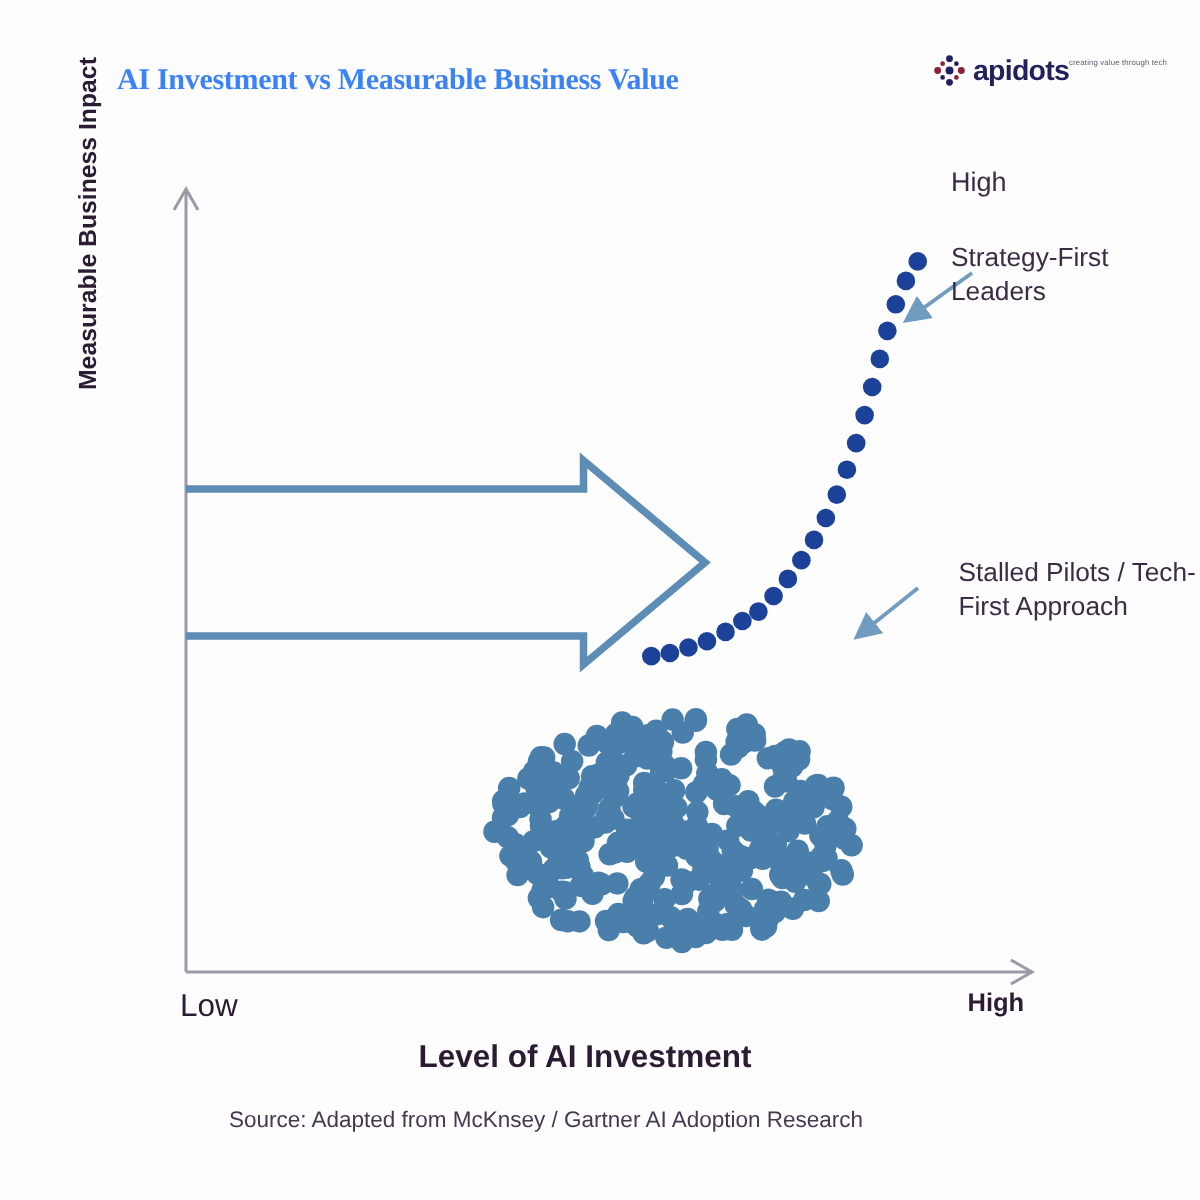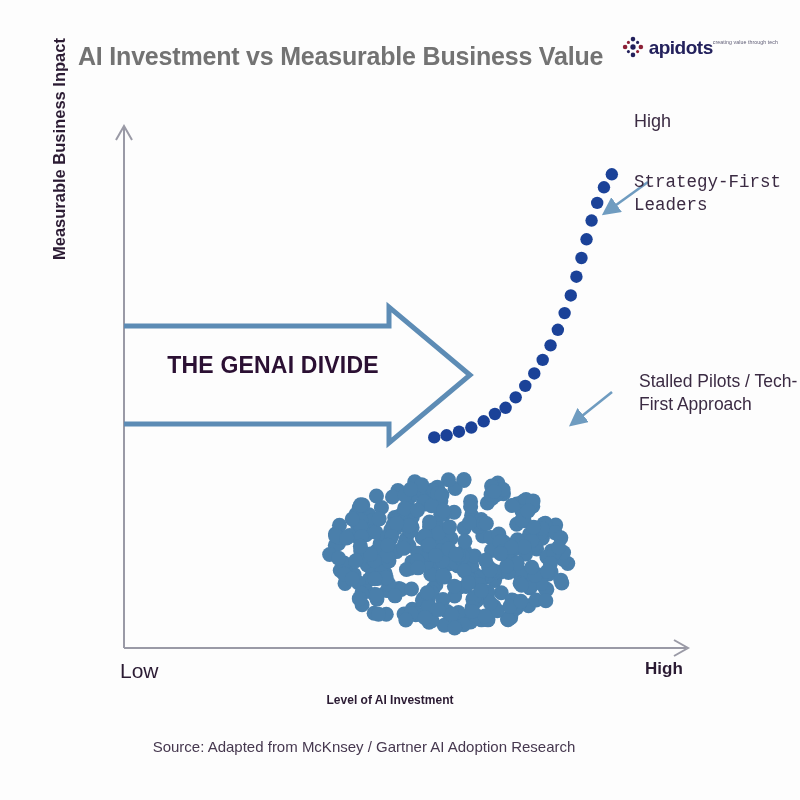--- a/index.html
+++ b/index.html
@@ -15,25 +15,26 @@
     overflow: hidden;
     font-family: "Liberation Sans", sans-serif;
   }
 
   
   #chart-title {
     position: absolute;
     left: 78px;
     top: 42px;
     width: 560px;
-    font-size: 25px;
+    font-size: 20px;
     font-weight: bold;
-    color: #737373;
+    color: #3b82f6;
     letter-spacing: -0.2px;
     white-space: nowrap;
+    font-family: Liberation Serif, serif;
   }
 
   #brand-logo {
     position: absolute;
     right: 22px;
     top: 36px;
     display: flex;
     align-items: center;
     gap: 5px;
   }
@@ -74,21 +75,21 @@
     color: #2b1b33;
     text-align: left;
     white-space: nowrap;
   }
   #x-axis-title {
     position: absolute;
     left: 0;
     top: 693px;
     width: 780px;
     text-align: center;
-    font-size: 12px;
+    font-size: 21px;
     font-weight: bold;
     color: #2b1b33;
   }
   #x-tick-low {
     position: absolute;
     left: 120px;
     top: 659px;
     font-size: 21px;
     font-weight: normal;
     color: #2b1b33;
@@ -109,21 +110,21 @@
     color: #3b2b43;
   }
 
   
   .annot-label {
     position: absolute;
     font-size: 17.5px;
     line-height: 1.32;
     color: #3b2b43;
   }
-  #label-leaders { left: 634px; top: 171px; width: 160px; font-family: Liberation Mono, monospace; }
+  #label-leaders { left: 634px; top: 160px; width: 160px; }
   #label-stalled { left: 621px; top: 370px; width: 175px; margin-left: 18px; }
 
   
   #banner-title {
     position: absolute;
     left: 148px;
     top: 352px;
     width: 250px;
     text-align: center;
     font-size: 23px;
@@ -577,21 +578,20 @@
       <circle cx="338.52" cy="558.13" r="7.5" fill="#4a7fab"></circle>
       <circle cx="346.71" cy="538.04" r="7.5" fill="#4a7fab"></circle>
       <circle cx="352.16" cy="578.87" r="7.5" fill="#4a7fab"></circle>
       <circle cx="387.69" cy="545.31" r="7.5" fill="#4a7fab"></circle>
     </svg>
 
   <svg id="banner-layer">
     <path d="M124,326 L389,326 L389,307 L470,375 L389,443 L389,424 L124,424" fill="none" stroke="#5d8cb5" stroke-width="5" stroke-linejoin="miter"></path>
   </svg>
 
-  <div id="banner-title">THE GENAI DIVIDE</div>
 
   <svg id="annot-layer">
     <defs>
       <marker id="ah" markerWidth="7" markerHeight="7" refX="5.5" refY="3.5" orient="auto">
         <polygon points="0,0 7,3.5 0,7" fill="#6f9cc0"></polygon>
       </marker>
     </defs>
     <line x1="648" y1="182" x2="605" y2="213" stroke="#6f9cc0" stroke-width="2.6" marker-end="url(#ah)"></line>
     <line x1="612" y1="392" x2="572" y2="424" stroke="#6f9cc0" stroke-width="2.6" marker-end="url(#ah)"></line>
   </svg>

